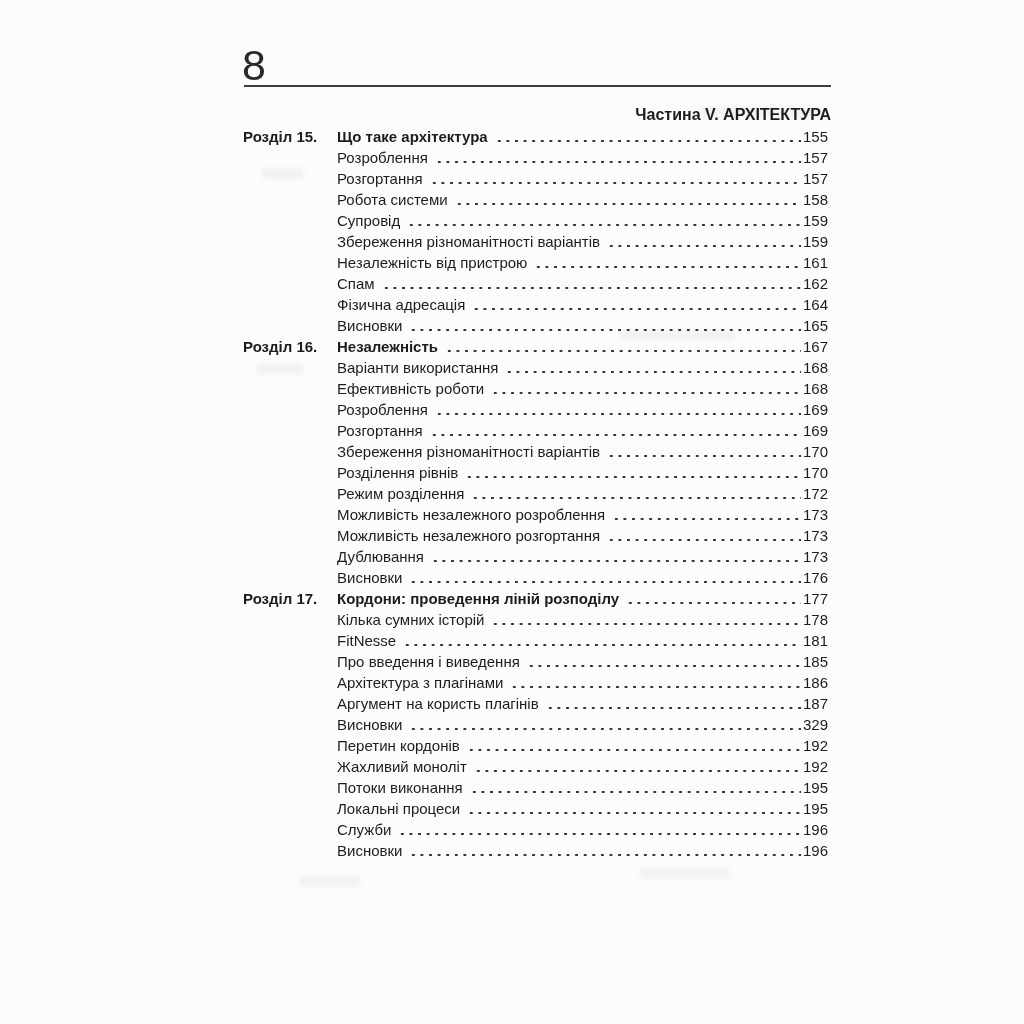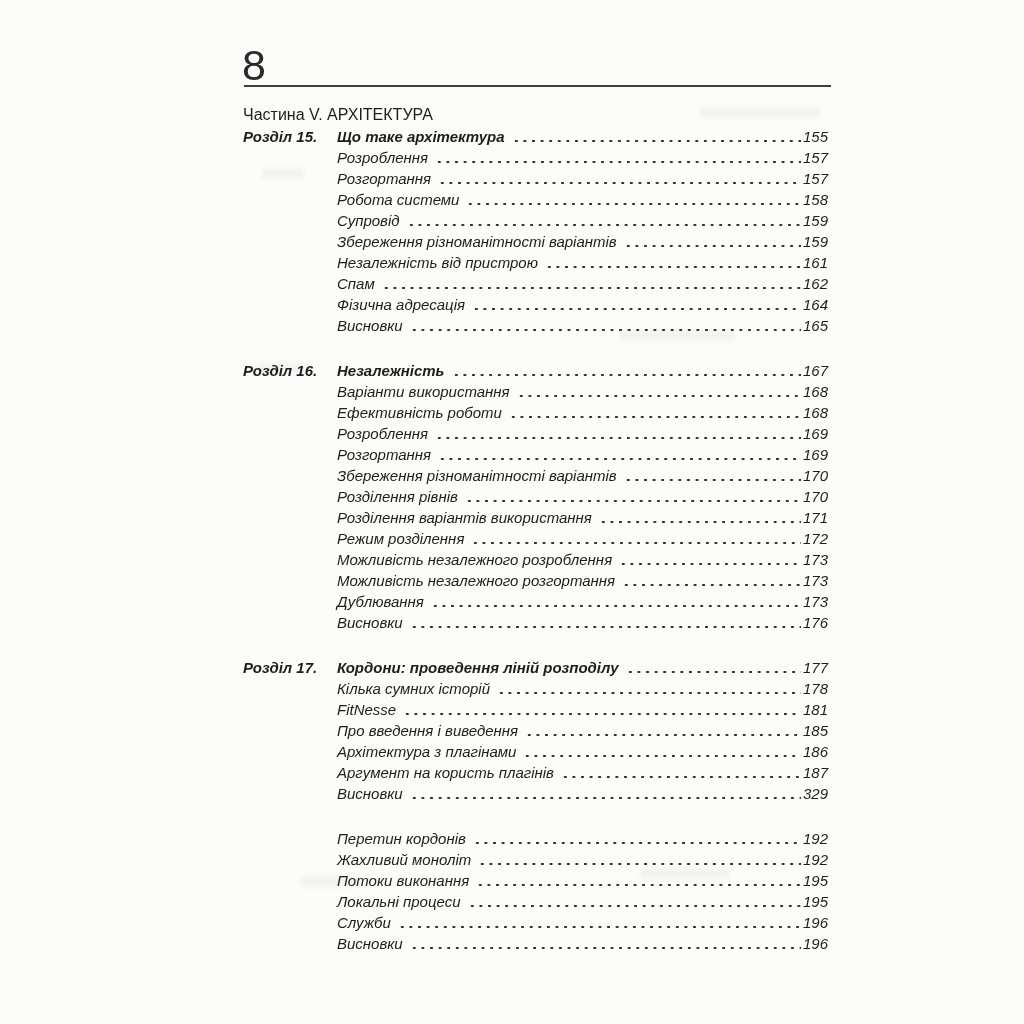--- a/index.html
+++ b/index.html
@@ -27,32 +27,31 @@
     left: 244px; top: 85px;
     width: 587px; height: 0;
     border-top: 2px solid var(--rule, #3e3e3e);
   }
   .toc {
     position: absolute;
     left: 243px; top: 104px;
     width: 588px;
   }
   .part-heading {
-    font-weight: 400;
+    font-weight: 700;
     font-size: 16px; line-height: 22px;
-    text-align: left;
+    text-align: right;
     white-space: nowrap;
   }
-  .chapter-block + .chapter-block { margin-top: 24px; }
+  .chapter-block + .chapter-block { margin-top: 0; }
   .row {
     display: flex;
     height: 21px;
     font-size: 15px; line-height: 21px;
     white-space: nowrap;
-    font-style: italic;
   }
   .row .label {
     flex: 0 0 94px;
     font-weight: 700;
   }
   .row .title { flex: 0 0 auto; }
   .row.chapter .title { font-weight: 700; }
   .row .dots {
     flex: 1 1 auto;
     margin: 0 2px 0 7px;
@@ -193,26 +192,20 @@
             <span class="pg">170</span>
           </div>
           <div class="row">
             <span class="label"></span>
             <span class="title">Розділення рівнів</span>
             <span class="dots"></span>
             <span class="pg">170</span>
           </div>
           <div class="row">
             <span class="label"></span>
-            <span class="title">Розділення варіантів використання</span>
-            <span class="dots"></span>
-            <span class="pg">171</span>
-          </div>
-          <div class="row">
-            <span class="label"></span>
             <span class="title">Режим розділення</span>
             <span class="dots"></span>
             <span class="pg">172</span>
           </div>
           <div class="row">
             <span class="label"></span>
             <span class="title">Можливість незалежного розроблення</span>
             <span class="dots"></span>
             <span class="pg">173</span>
           </div>

